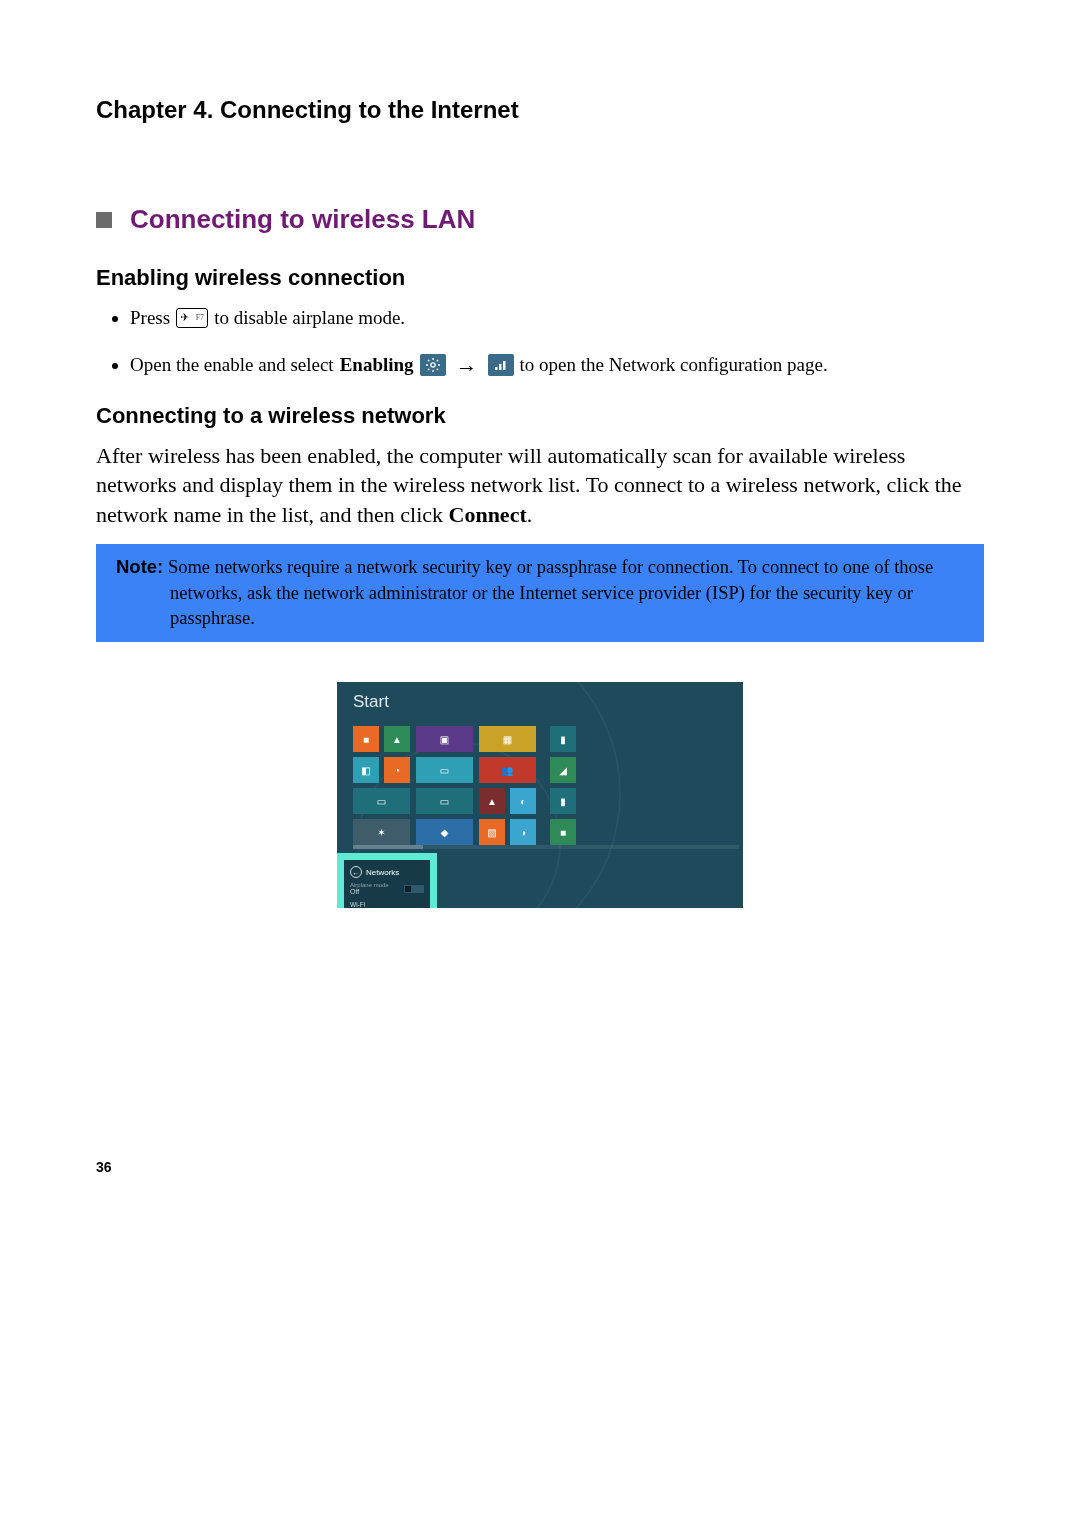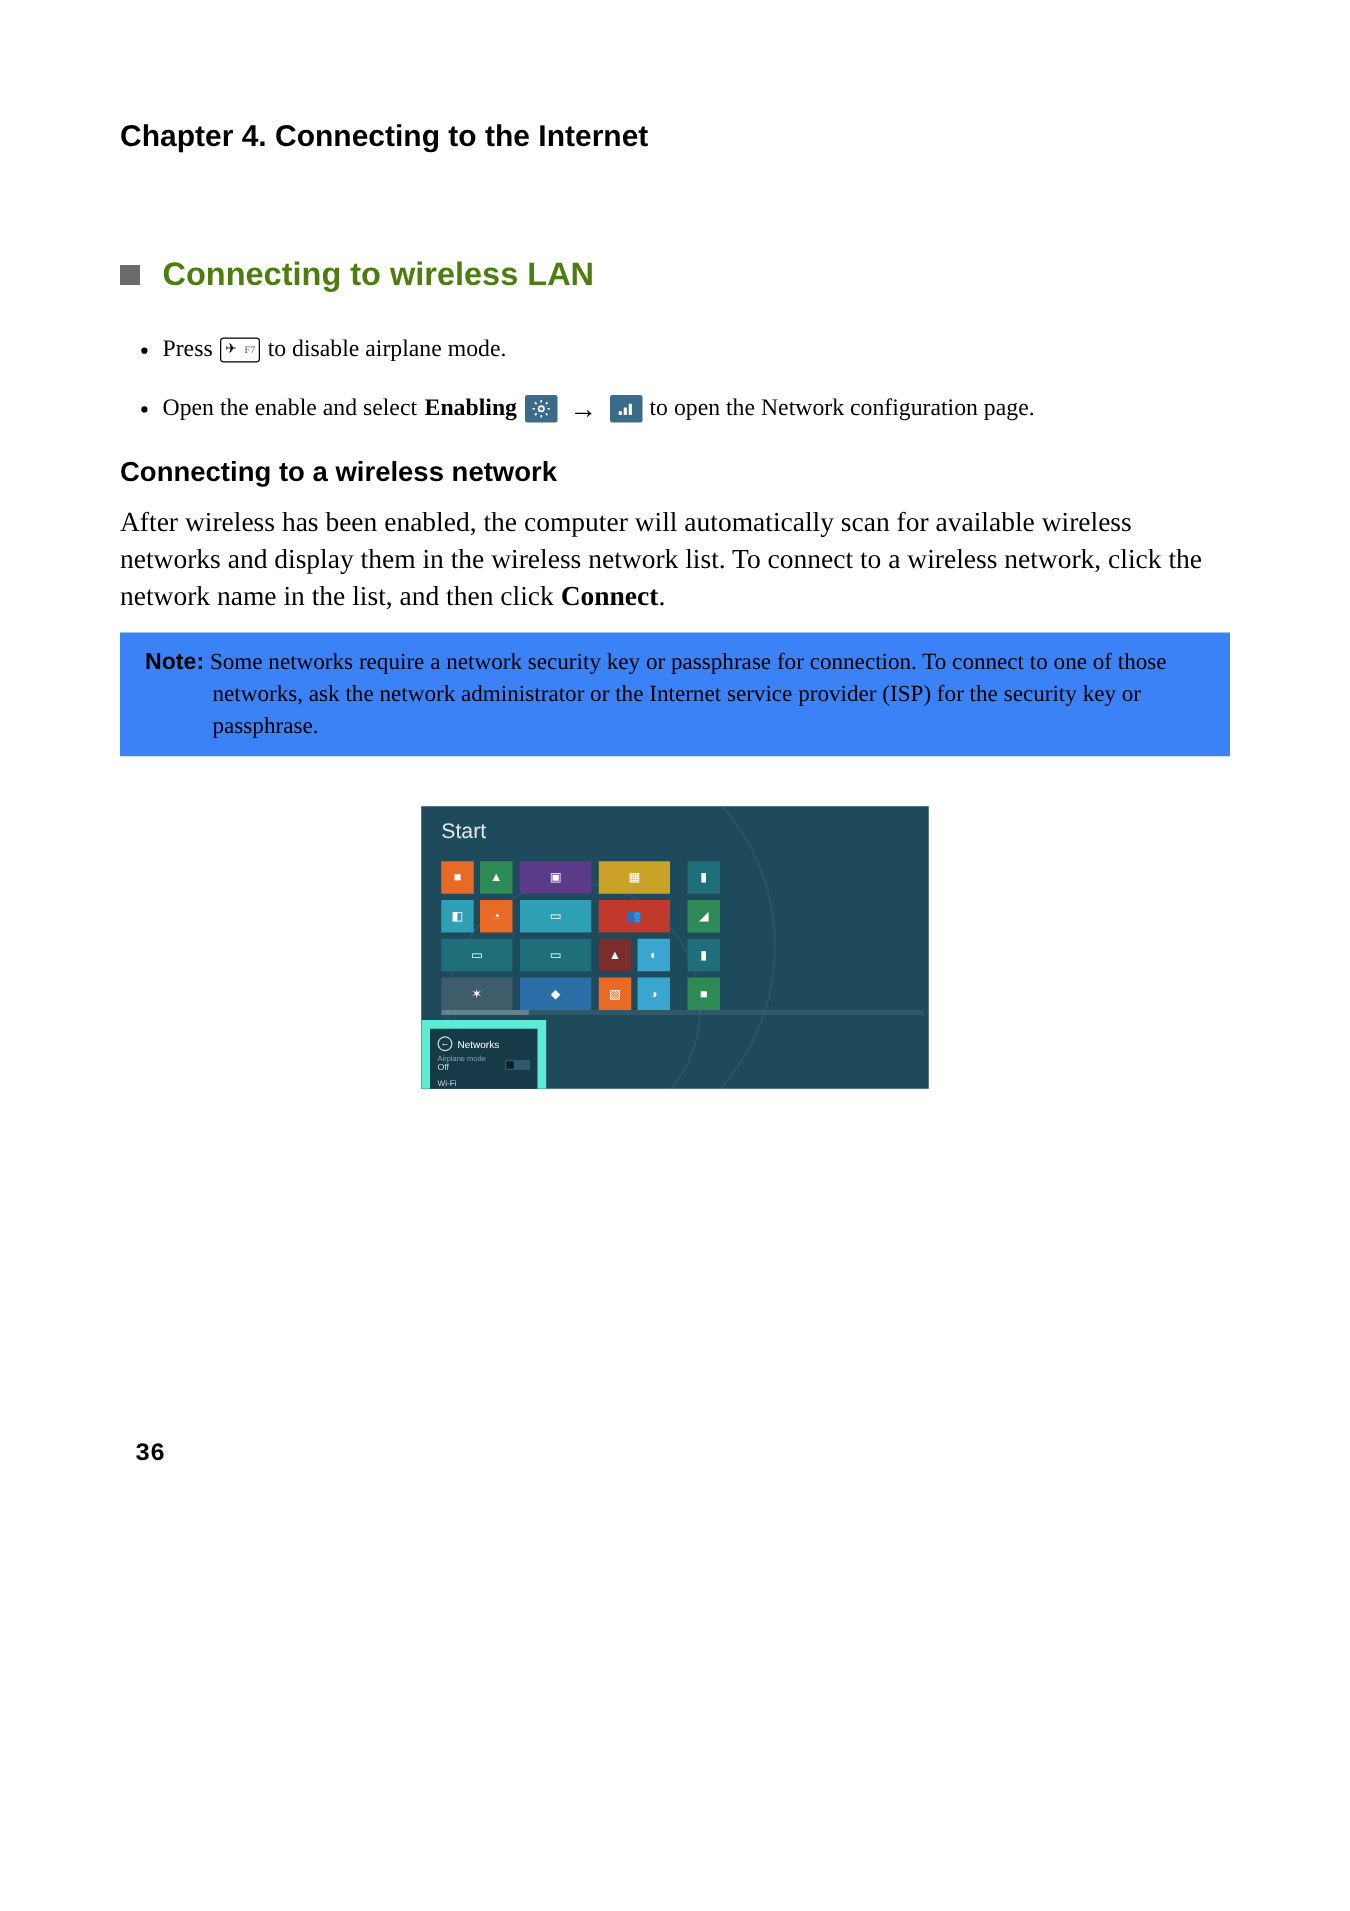--- a/index.html
+++ b/index.html
@@ -31,21 +31,21 @@
     width: 16px;
     height: 16px;
     background: #6b6b6c;
     margin-right: 18px;
     flex: 0 0 auto;
   }
   .section-title {
     font-family: Arial, Helvetica, sans-serif;
     font-weight: bold;
     font-size: 26px;
-    color: #4d7c0f;
+    color: #701a75;
   }
   .subhead {
     font-family: Arial, Helvetica, sans-serif;
     font-weight: bold;
     font-size: 22px;
     margin: 10px 0 12px 0;
   }
   .body-text {
     font-size: 22px;
     line-height: 1.35;
@@ -208,40 +208,41 @@
   .toggle::after {
     content:""; position:absolute; left:1px; top:1px; width:6px; height:6px; background:#0e2027;
   }
   .wifi-label { font-size:6.5px; color:#cfd8dc; margin:4px 0 3px; }
   .net-item { display:flex; justify-content:space-between; align-items:center; font-size:6.5px; padding:2px 0;}
   .net-item.active { background:#1f5266; margin:0 -4px; padding:2px 4px;}
   .sig { color:#9fb7c0; }
   .conn-tag{ font-size:5.5px; color:#8fbf98; margin-right:3px;}
   .page-number {
     position: absolute;
-    left: 108px;
+    left: 96px;
     bottom: 46px;
-    font-family: Liberation Mono, monospace;
+    font-family: Liberation Sans, sans-serif;
     font-weight: bold;
-    font-size: 20px;
+    font-size: 14px;
   }
   svg { display:block; }
 </style>
 </head>
 <body>
 
 <div class="page">
 
   <h1 class="chapter-title">Chapter 4. Connecting to the Internet</h1>
 
   <div class="section-row">
     <div class="section-bullet"></div>
     <div class="section-title">Connecting to wireless LAN</div>
   </div>
 
+  <div class="subhead">Enabling wireless connection</div>
 
   <ul class="bullet-list">
     <li>
       <span class="bullet-line">
         <span>Press</span>
         <span class="key-box">
           <span class="key-plane">✈</span>
           <span class="key-f7">F7</span>
         </span>
         <span>to disable airplane mode.</span>

